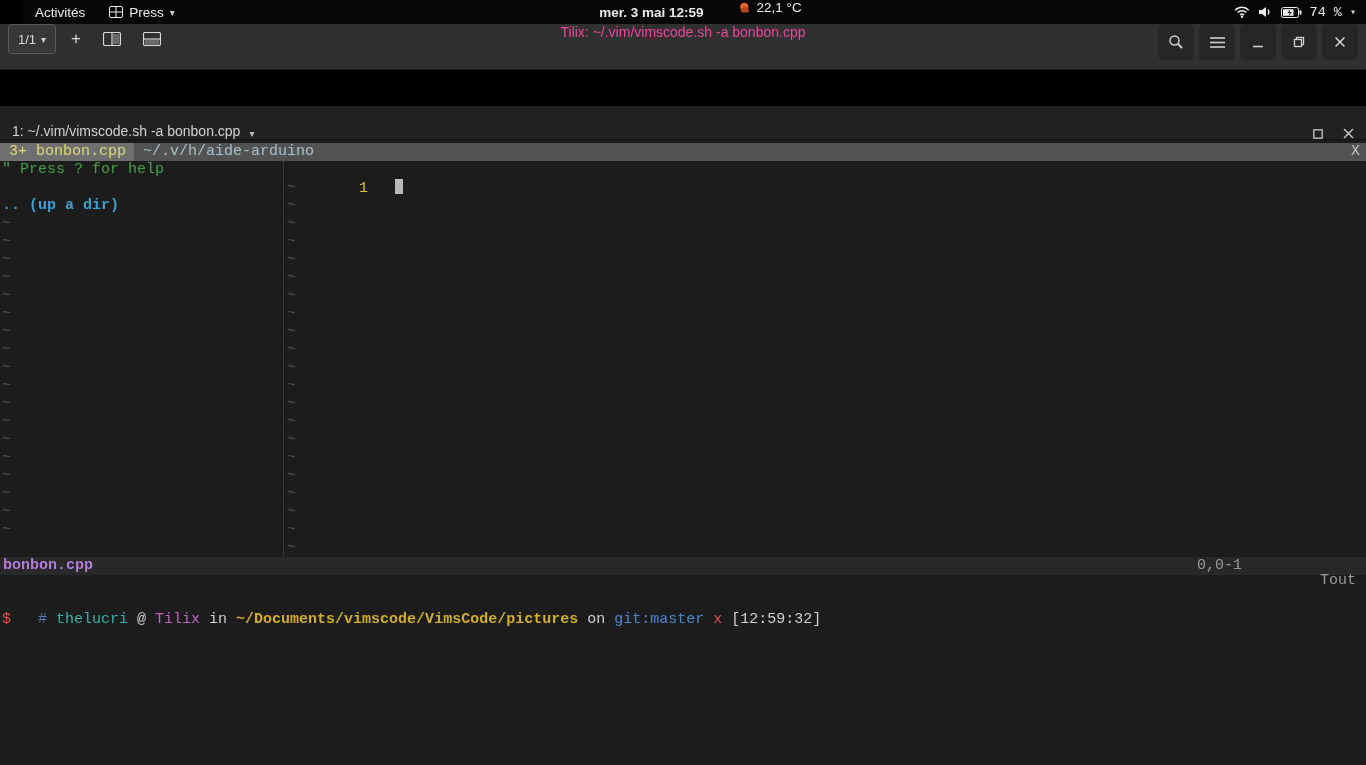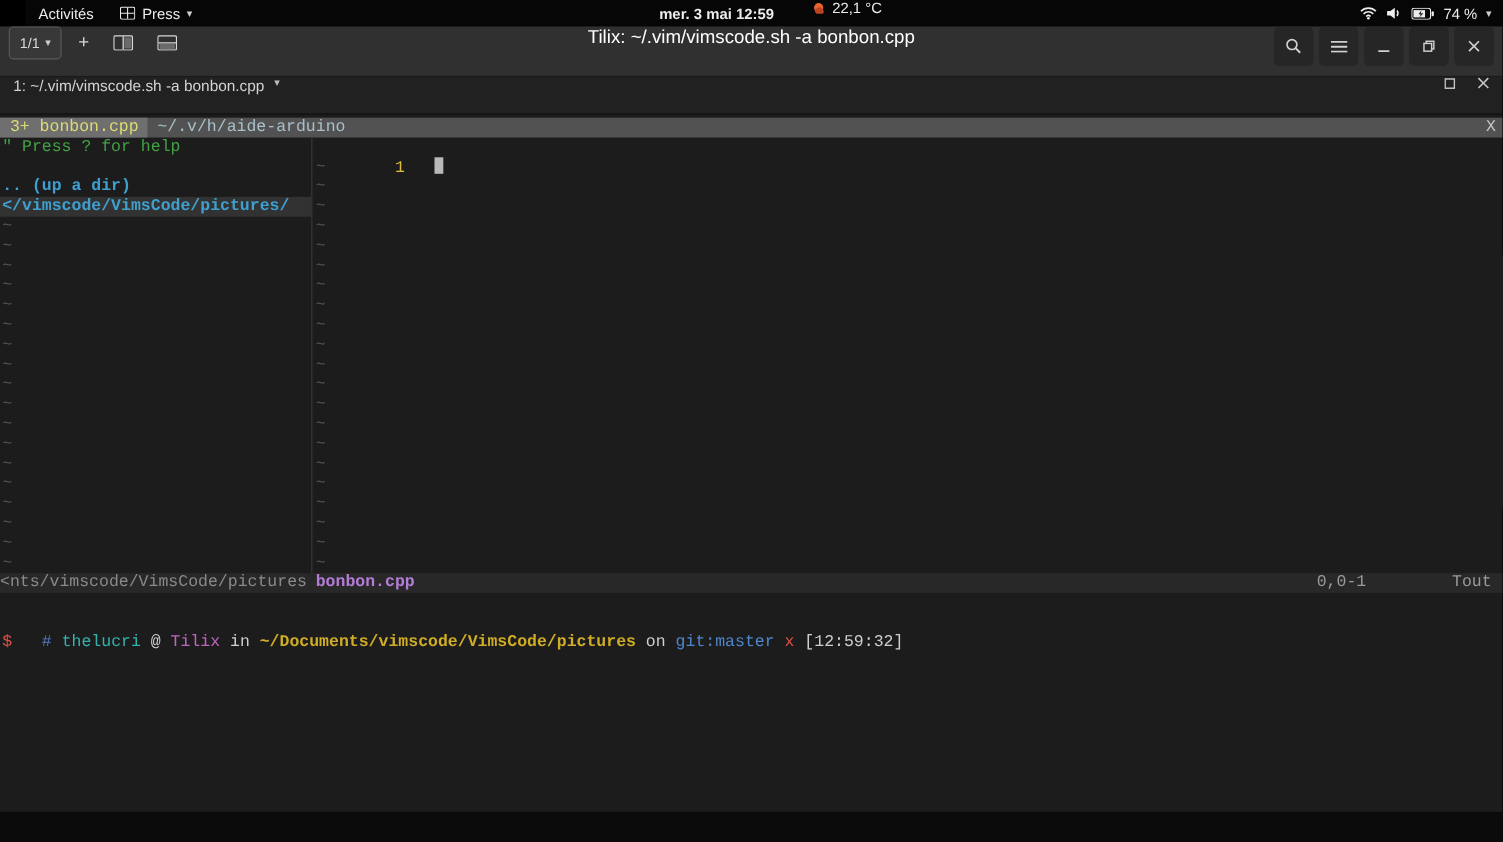--- a/index.html
+++ b/index.html
@@ -6,41 +6,41 @@
   html,body { width:1366px; height:765px; overflow:hidden; background:#000;
               font-family:"Liberation Sans","DejaVu Sans",sans-serif; }
 
   
   .topbar { height:24px; background:var(--topbar-bg,#060606); color:#ececec;
             display:flex; align-items:center; font-size:13.5px; position:relative;margin-left:23px; }
   .tb-item { background:none; border:none; color:#ececec; font:inherit; height:100%;
              padding:0 12px; display:flex; align-items:center; gap:6px; cursor:default; }
   .tb-center { position:absolute; left:50%; top:0; height:100%; transform:translateX(-50%);
                display:flex; align-items:flex-start; gap:22px; }
-  .tb-right { margin-left:auto; height:100%; }
+  .tb-right { margin-left:auto; height:100%;font-family:Liberation Mono, monospace; }
   .tb-right .tb-item { gap:8px; padding:0 10px; }
   .caret { font-size:10px; color:#cfcfcf; }
   .weather { display:flex; align-items:center; gap:6px; }
   .clock { font-weight:bold; }
 
   
   .titlebar { height:46px; background:var(--titlebar-bg,#303030); display:flex; align-items:flex-start;
               padding:0 8px; gap:8px; position:relative; border-bottom:1px solid #191919; }
   .hbtn { height:30px; display:flex; align-items:center; justify-content:center; gap:5px;
           background:transparent; border:none; color:#d8d8d8; font-size:13px; cursor:default; }
   .hbtn.outlined { border:1px solid #5a5a5a; background:#383838; border-radius:4px; padding:0 9px; }
   .hbtn.flat { padding:0 7px; font-size:17px; }
-  .tl-title { position:absolute; left:50%; transform:translateX(-50%); color:#ffffff; font-size:17px; }
+  .tl-title { position:absolute; left:50%; transform:translateX(-50%); color:#ec4899; font-size:14px; }
   .tl-right { margin-left:auto; display:flex; gap:5px; }
   .sqbtn { width:36px; height:36px; background:#262626; border:none; border-radius:5px;
            display:flex; align-items:center; justify-content:center; color:#d0d0d0; cursor:default; }
 
   
-  .sessionbar { height:34px; background:var(--sessionbar-bg,#212121); display:flex; align-items:flex-start;
-                padding:0 12px; font-size:14px; color:#d3d3d3; border-bottom:1px solid #131313; }
+  .sessionbar { height:34px; background:var(--sessionbar-bg,#212121); display:flex; align-items:flex-end;
+                padding:0 12px; font-size:14px; color:#d3d3d3; border-bottom:1px solid #131313;margin-top:36px; }
   .sb-caret { margin-left:9px; font-size:10px; color:#bdbdbd; }
   .sb-right { margin-left:auto; display:flex; gap:20px; align-items:center; }
   .sb-btn { background:none; border:none; color:#c8c8c8; display:flex; align-items:center; cursor:default; }
 
   
   .terminal { height:661px; background:var(--terminal-bg,#1c1c1c); color:#c9c9c9;
               font-family:Liberation Mono, monospace; font-size:15px;
               line-height:18px; display:flex; flex-direction:column; padding-top:3px; }
   .row { height:18px; white-space:pre; }
 
@@ -59,21 +59,21 @@
   .tildes div { height:18px; color:var(--tilde,#545454); white-space:pre; }
   .num { color:var(--linenr,#dfbe3e); }
   .cursor { display:inline-block; width:8px; height:15px; background:var(--cursor,#b9b9b9);
             margin-left:27px; vertical-align:-2px; }
 
   .statusline { background:var(--statusline-bg,#282828); color:var(--statusline-fg,#8a8a8a);
                 position:relative; display:flex; }
   .sl-left { width:284px; display:inline-block; }
   .sl-file { color:var(--file-purple,#b37cd6); font-weight:bold; padding-left:3px; }
   .abs-ruler { position:absolute; right:124px; }
-  .abs-scroll { position:absolute; right:10px; }
+  .abs-scroll { position:absolute; right:10px;margin-top:15px; }
   .statusline .abs-ruler, .statusline .abs-scroll { color:var(--ruler-fg,#9a9a9a); }
 
   .promptline { padding-left:2px; color:var(--prompt-fg,#cfcfcf); }
   .c-hash { color:var(--hash-blue,#5577bb); }
   .c-user { color:var(--user-cyan,#34b3ae); }
   .c-host { color:var(--host-magenta,#c263c2); }
   .c-path { color:var(--path-yellow,#d0ad26); font-weight:bold; }
   .c-git  { color:var(--git-blue,#4e86cc); }
   .c-red  { color:var(--red,#dd5147); }
   .prompt2 { padding-left:2px; color:var(--red,#dd5147); }
@@ -243,21 +243,20 @@
     <span class="tab active">3+ bonbon.cpp</span>
     <span class="tab other">~/.v/h/aide-arduino</span>
     <span class="tab-close">X</span>
   </div>
 
   <div class="split">
     <div class="pane-left">
       <div class="row help">" Press ? for help</div>
       <div class="row"></div>
       <div class="row updir">.. (up a dir)</div>
-      <div class="row curdir">&lt;/vimscode/VimsCode/pictures/</div>
       <div class="tildes">
           <div>~</div>
           <div>~</div>
           <div>~</div>
           <div>~</div>
           <div>~</div>
           <div>~</div>
           <div>~</div>
           <div>~</div>
           <div>~</div>
@@ -296,21 +295,20 @@
           <div>~</div>
           <div>~</div>
           <div>~</div>
           <div>~</div>
           <div>~</div>
         </div>
     </div>
   </div>
 
   <div class="row statusline">
-    <span class="sl-left">&lt;nts/vimscode/VimsCode/pictures</span>
     <span class="sl-file">bonbon.cpp</span>
     <span class="abs-ruler">0,0-1</span>
     <span class="abs-scroll">Tout</span>
   </div>
 
   <div class="row"></div>
 
   <div class="row promptline">
     <span class="c-hash"># </span><span class="c-user">thelucri</span><span> @ </span><span class="c-host">Tilix</span><span> in </span><span class="c-path">~/Documents/vimscode/VimsCode/pictures</span><span> on </span><span class="c-git">git:master</span><span class="c-red"> x</span><span> [12:59:32]</span>
   </div>

